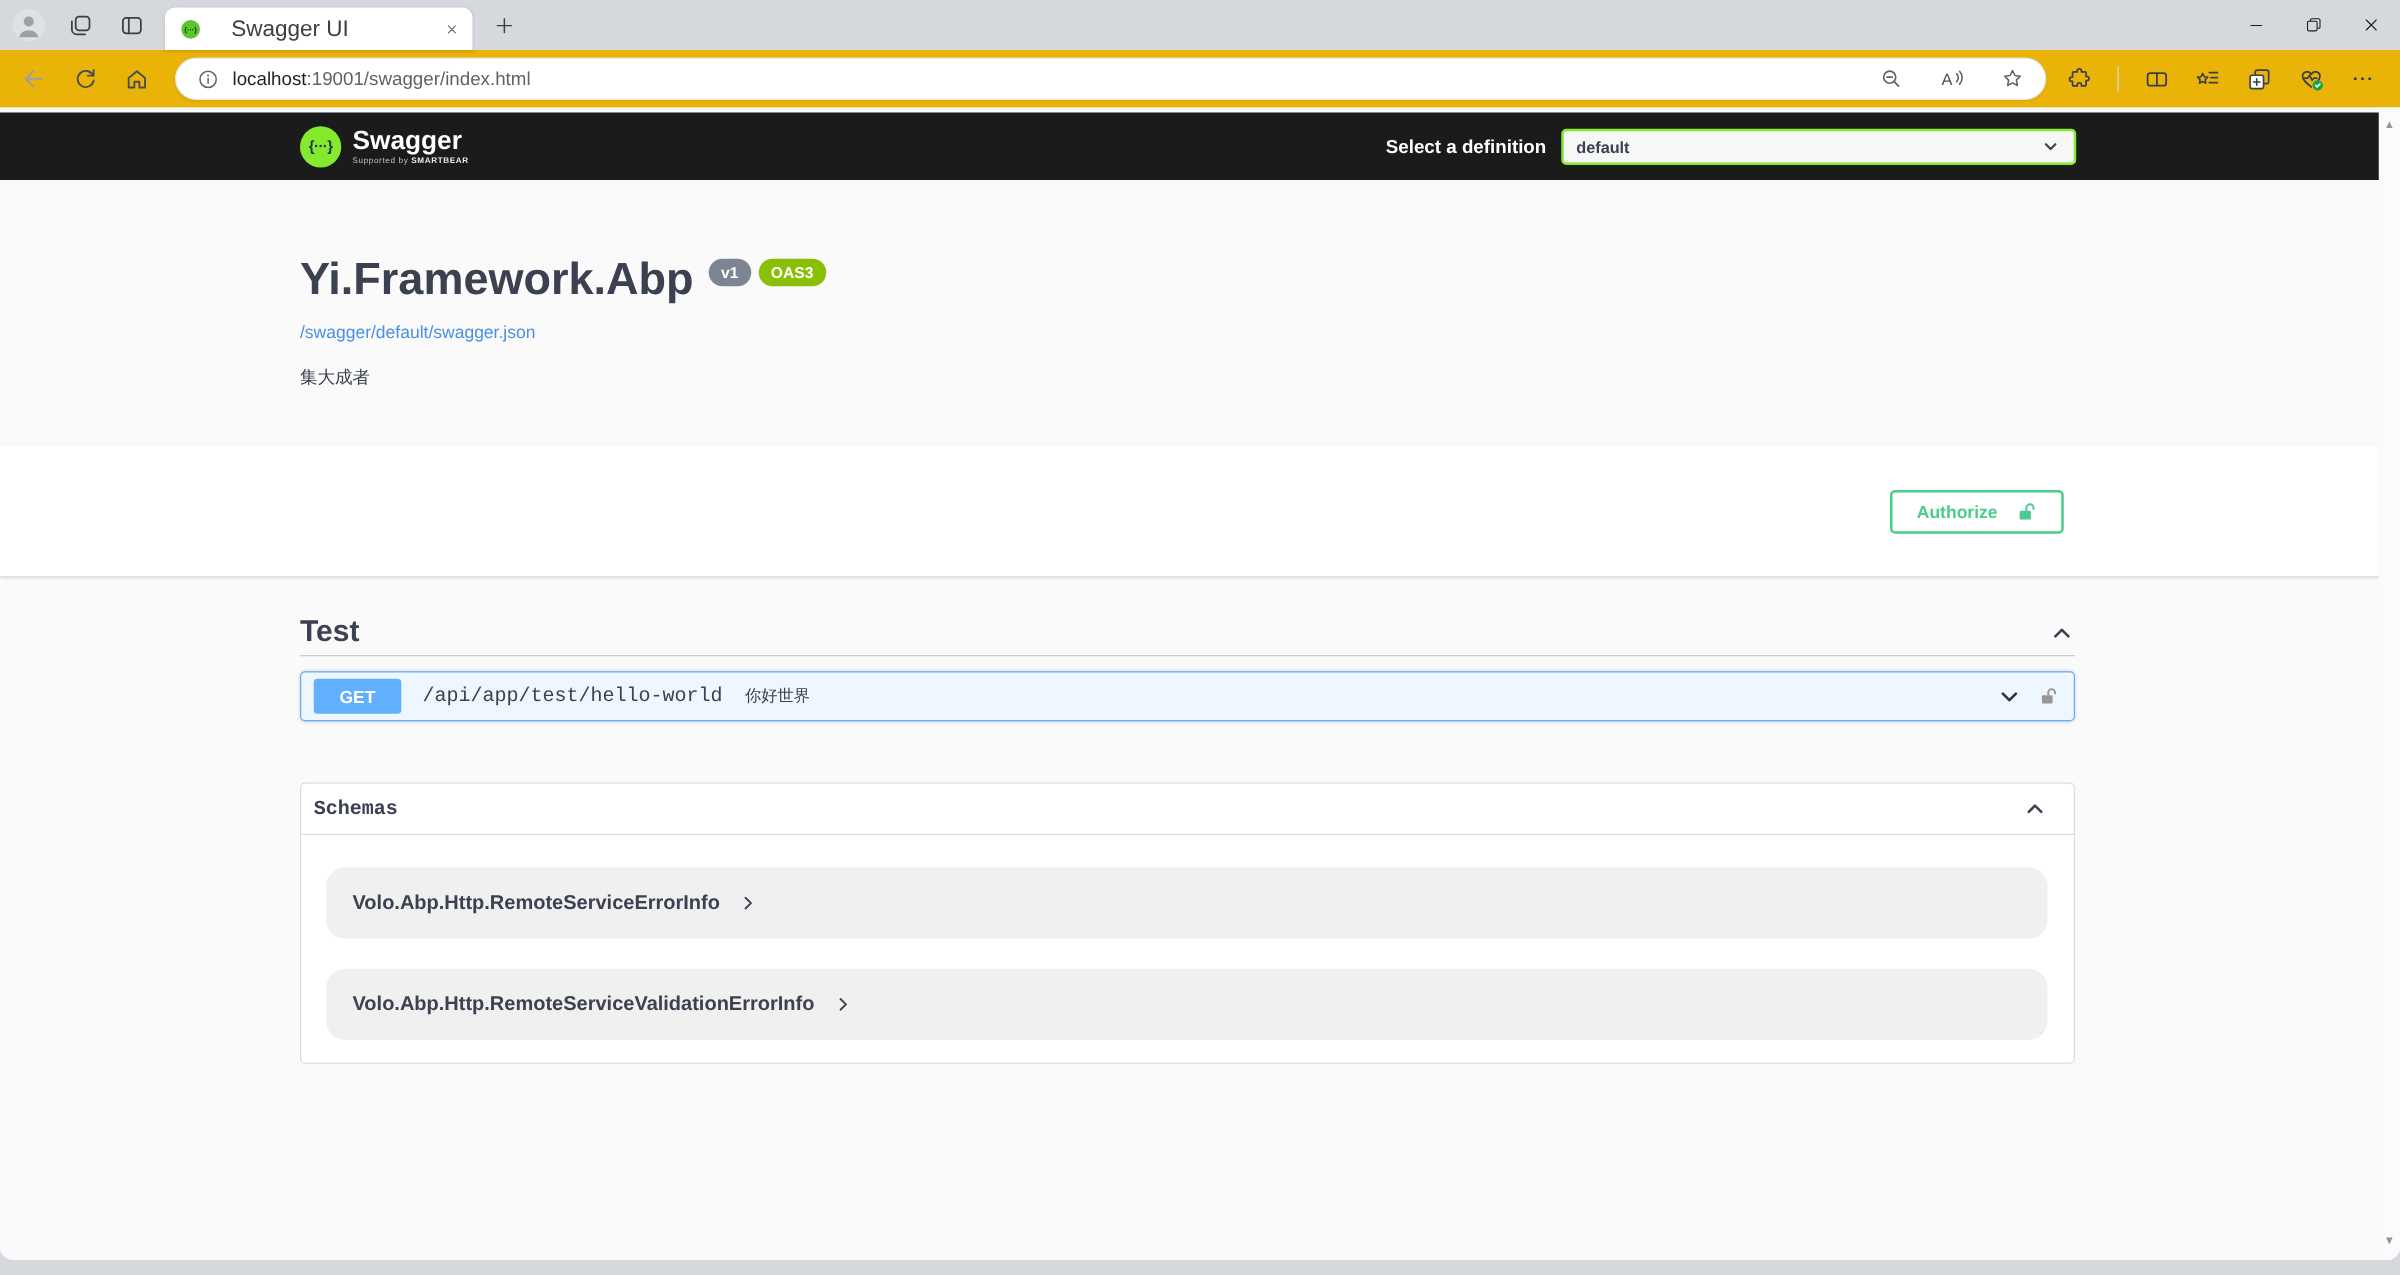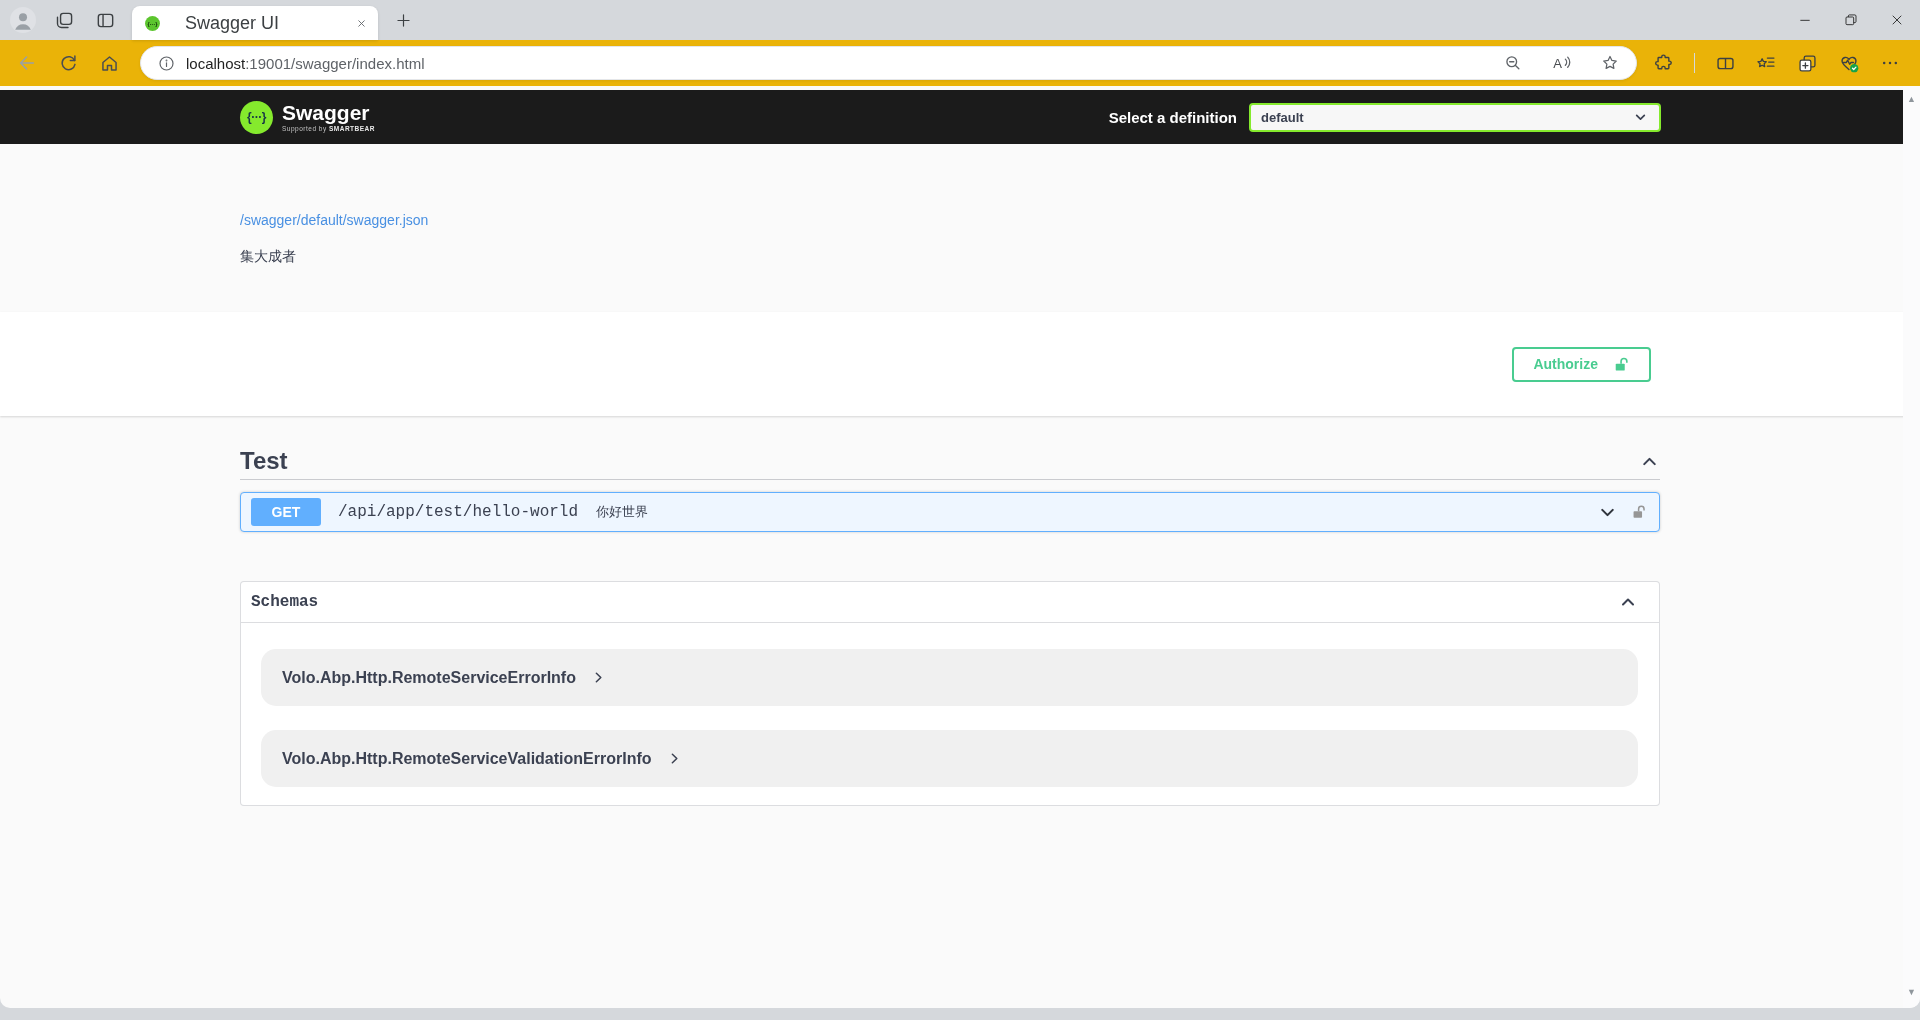--- a/index.html
+++ b/index.html
@@ -305,20 +305,25 @@
       <span class="def-value">default</span>
       <span>
         <svg width="17" height="17" viewBox="0 0 20 20" fill="none" stroke="#3b4151" stroke-width="2" stroke-linecap="round" stroke-linejoin="round">
           <path d="M5.5 7.5l4.5 4.5 4.5-4.5"></path>
         </svg>
       </span>
     </div>
   </div>
 
   <div class="info">
+    <div class="title-row">
+      <h1 class="api-title">Yi.Framework.Abp</h1>
+      <span class="badge badge-ver">v1</span>
+      <span class="badge badge-oas">OAS3</span>
+    </div>
     <div class="spec-link">/swagger/default/swagger.json</div>
     <div class="api-desc">集大成者</div>
   </div>
 
   <div class="scheme-band">
     <button class="authorize-btn">
       <span>Authorize</span>
       <span>
         <svg width="17" height="17" viewBox="0 0 20 20">
           <path d="M9.5 9V6.3a3.4 3.4 0 0 1 6.8 0V8" fill="none" stroke="#49cc90" stroke-width="1.9"></path>

